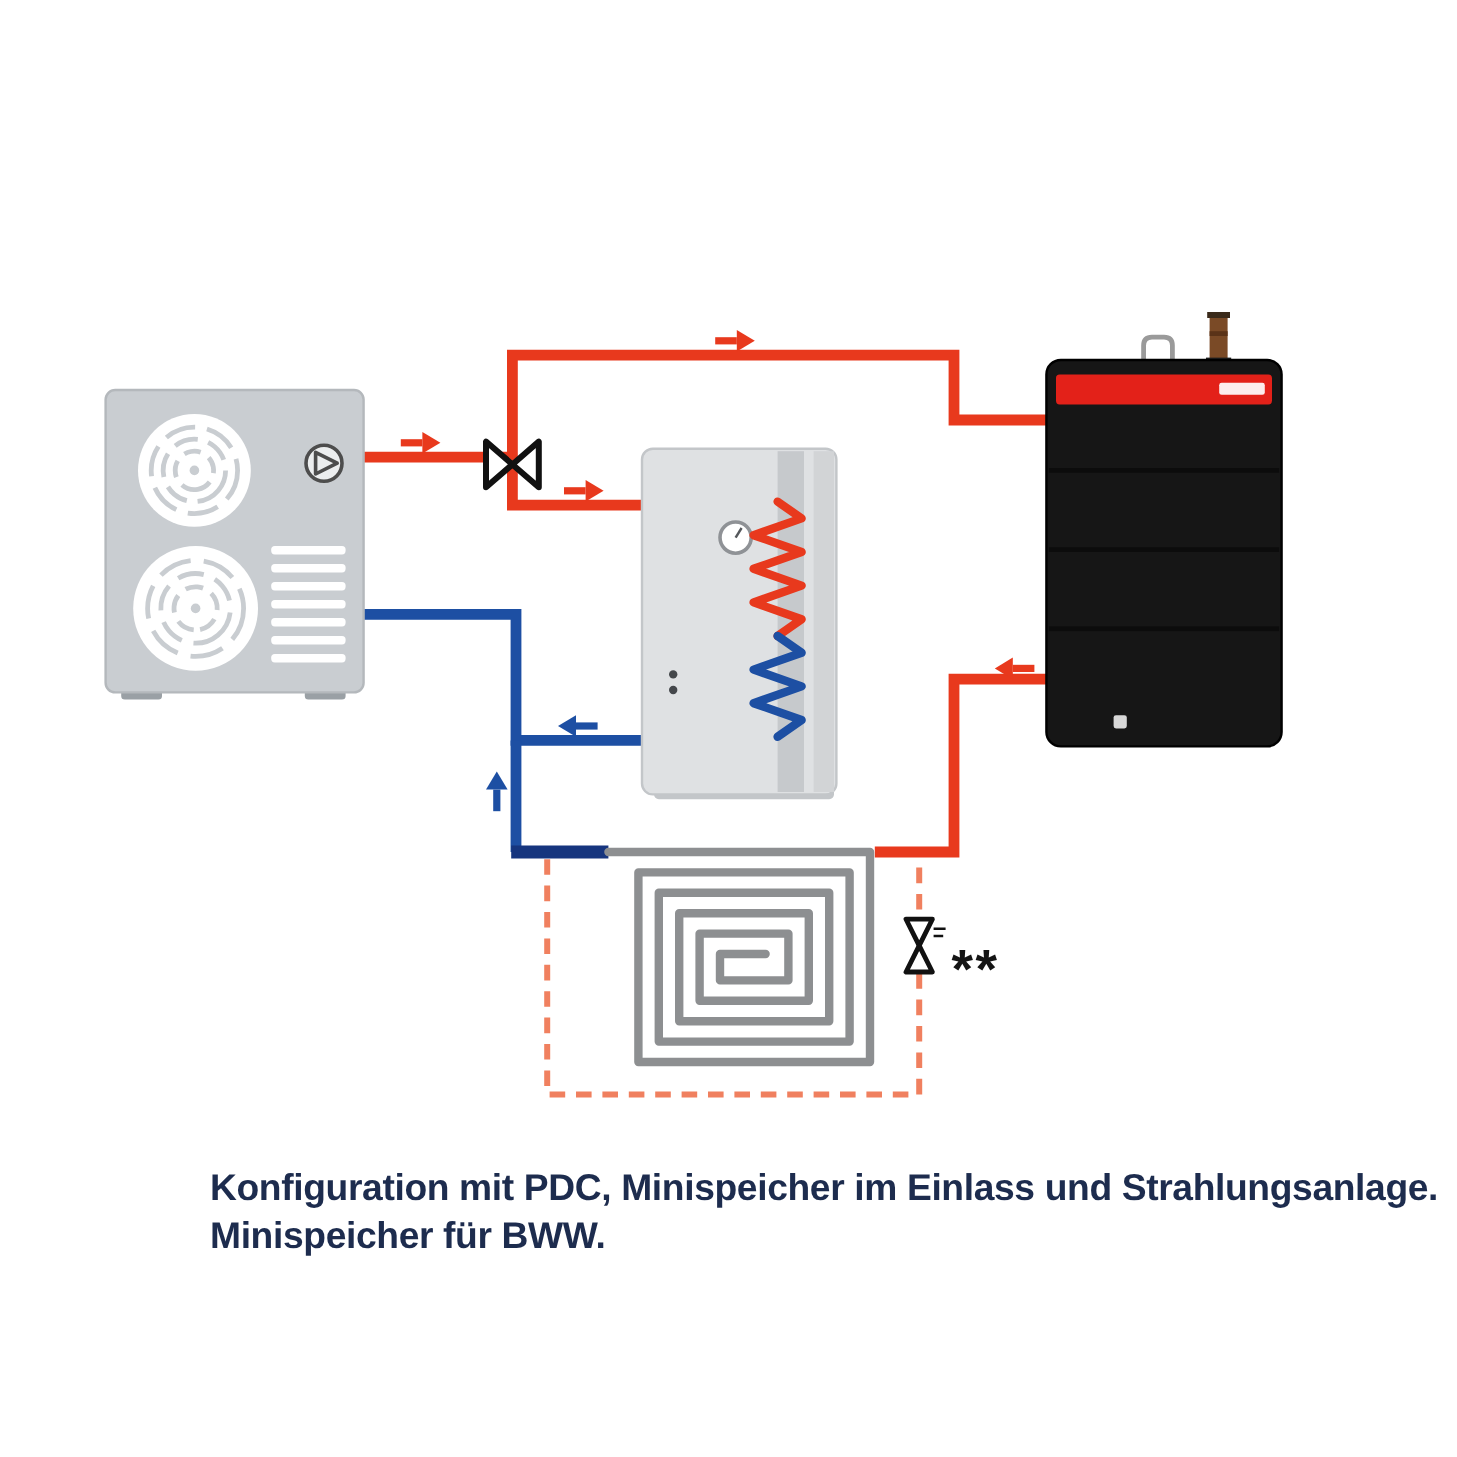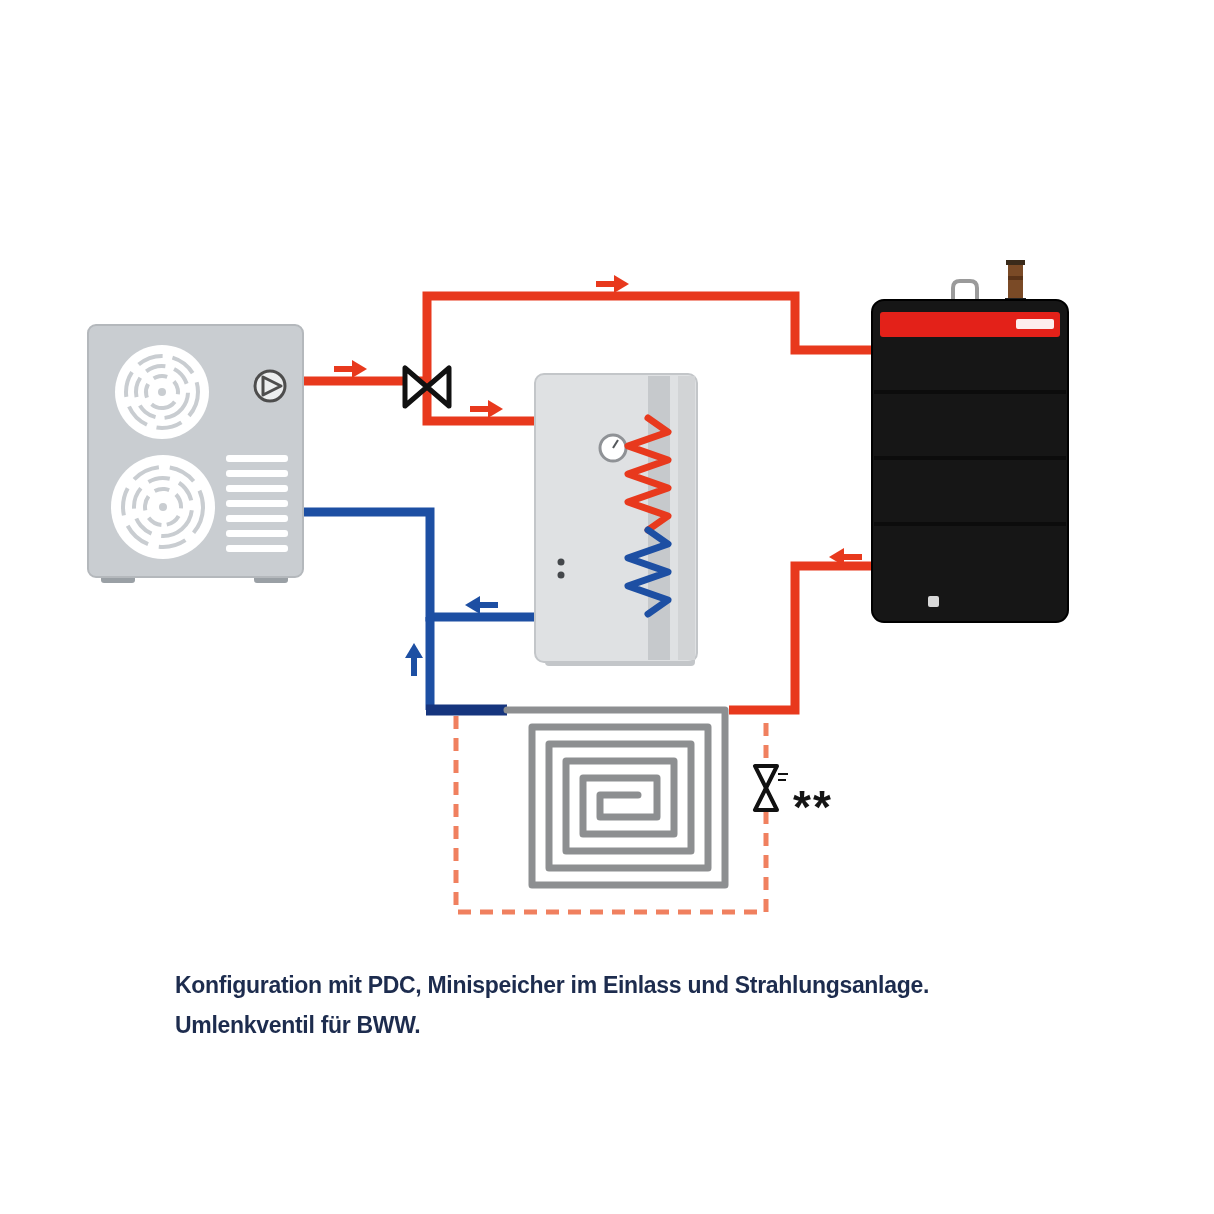--- a/index.html
+++ b/index.html
@@ -3,21 +3,21 @@
 <meta charset="utf-8">
 <style>
   html,body{margin:0;padding:0;background:#fff;}
   #canvas{
     position:relative;width:1214px;height:1214px;background:#ffffff;overflow:hidden;
     font-family:"Liberation Sans", sans-serif;
   }
   #diagram-svg{position:absolute;left:0;top:0;}
   .caption{
     position:absolute;left:175px;color:var(--caption-text,#1d2c4e);
-    font-size:23px;font-weight:700;letter-spacing:-0.3px;white-space:nowrap;
+    font-size:31px;font-weight:700;letter-spacing:-0.3px;white-space:nowrap;
   }
   #caption-line1{top:972px;}
   #caption-line2{top:1012px;}
   #double-asterisk{
     position:absolute;left:793px;top:780px;color:#141414;
     font-size:46px;font-weight:700;letter-spacing:2px;
   }
 </style>
 </head>
 <body>
@@ -171,15 +171,15 @@
     </g>
     <rect x="928" y="596" width="11" height="11" rx="2" fill="#d8d8d8"></rect>
   </g>
 
 </svg>
 
 <div id="double-asterisk">**</div>
 
 <div id="caption-line1" class="caption">Konfiguration mit PDC, Minispeicher im Einlass und Strahlungsanlage.</div>
 
-<div id="caption-line2" class="caption">Umlenkventil für BWW.</div>
+<div id="caption-line2" class="caption">Minispeicher für BWW.</div>
 
 </div>
 
 </body></html>

